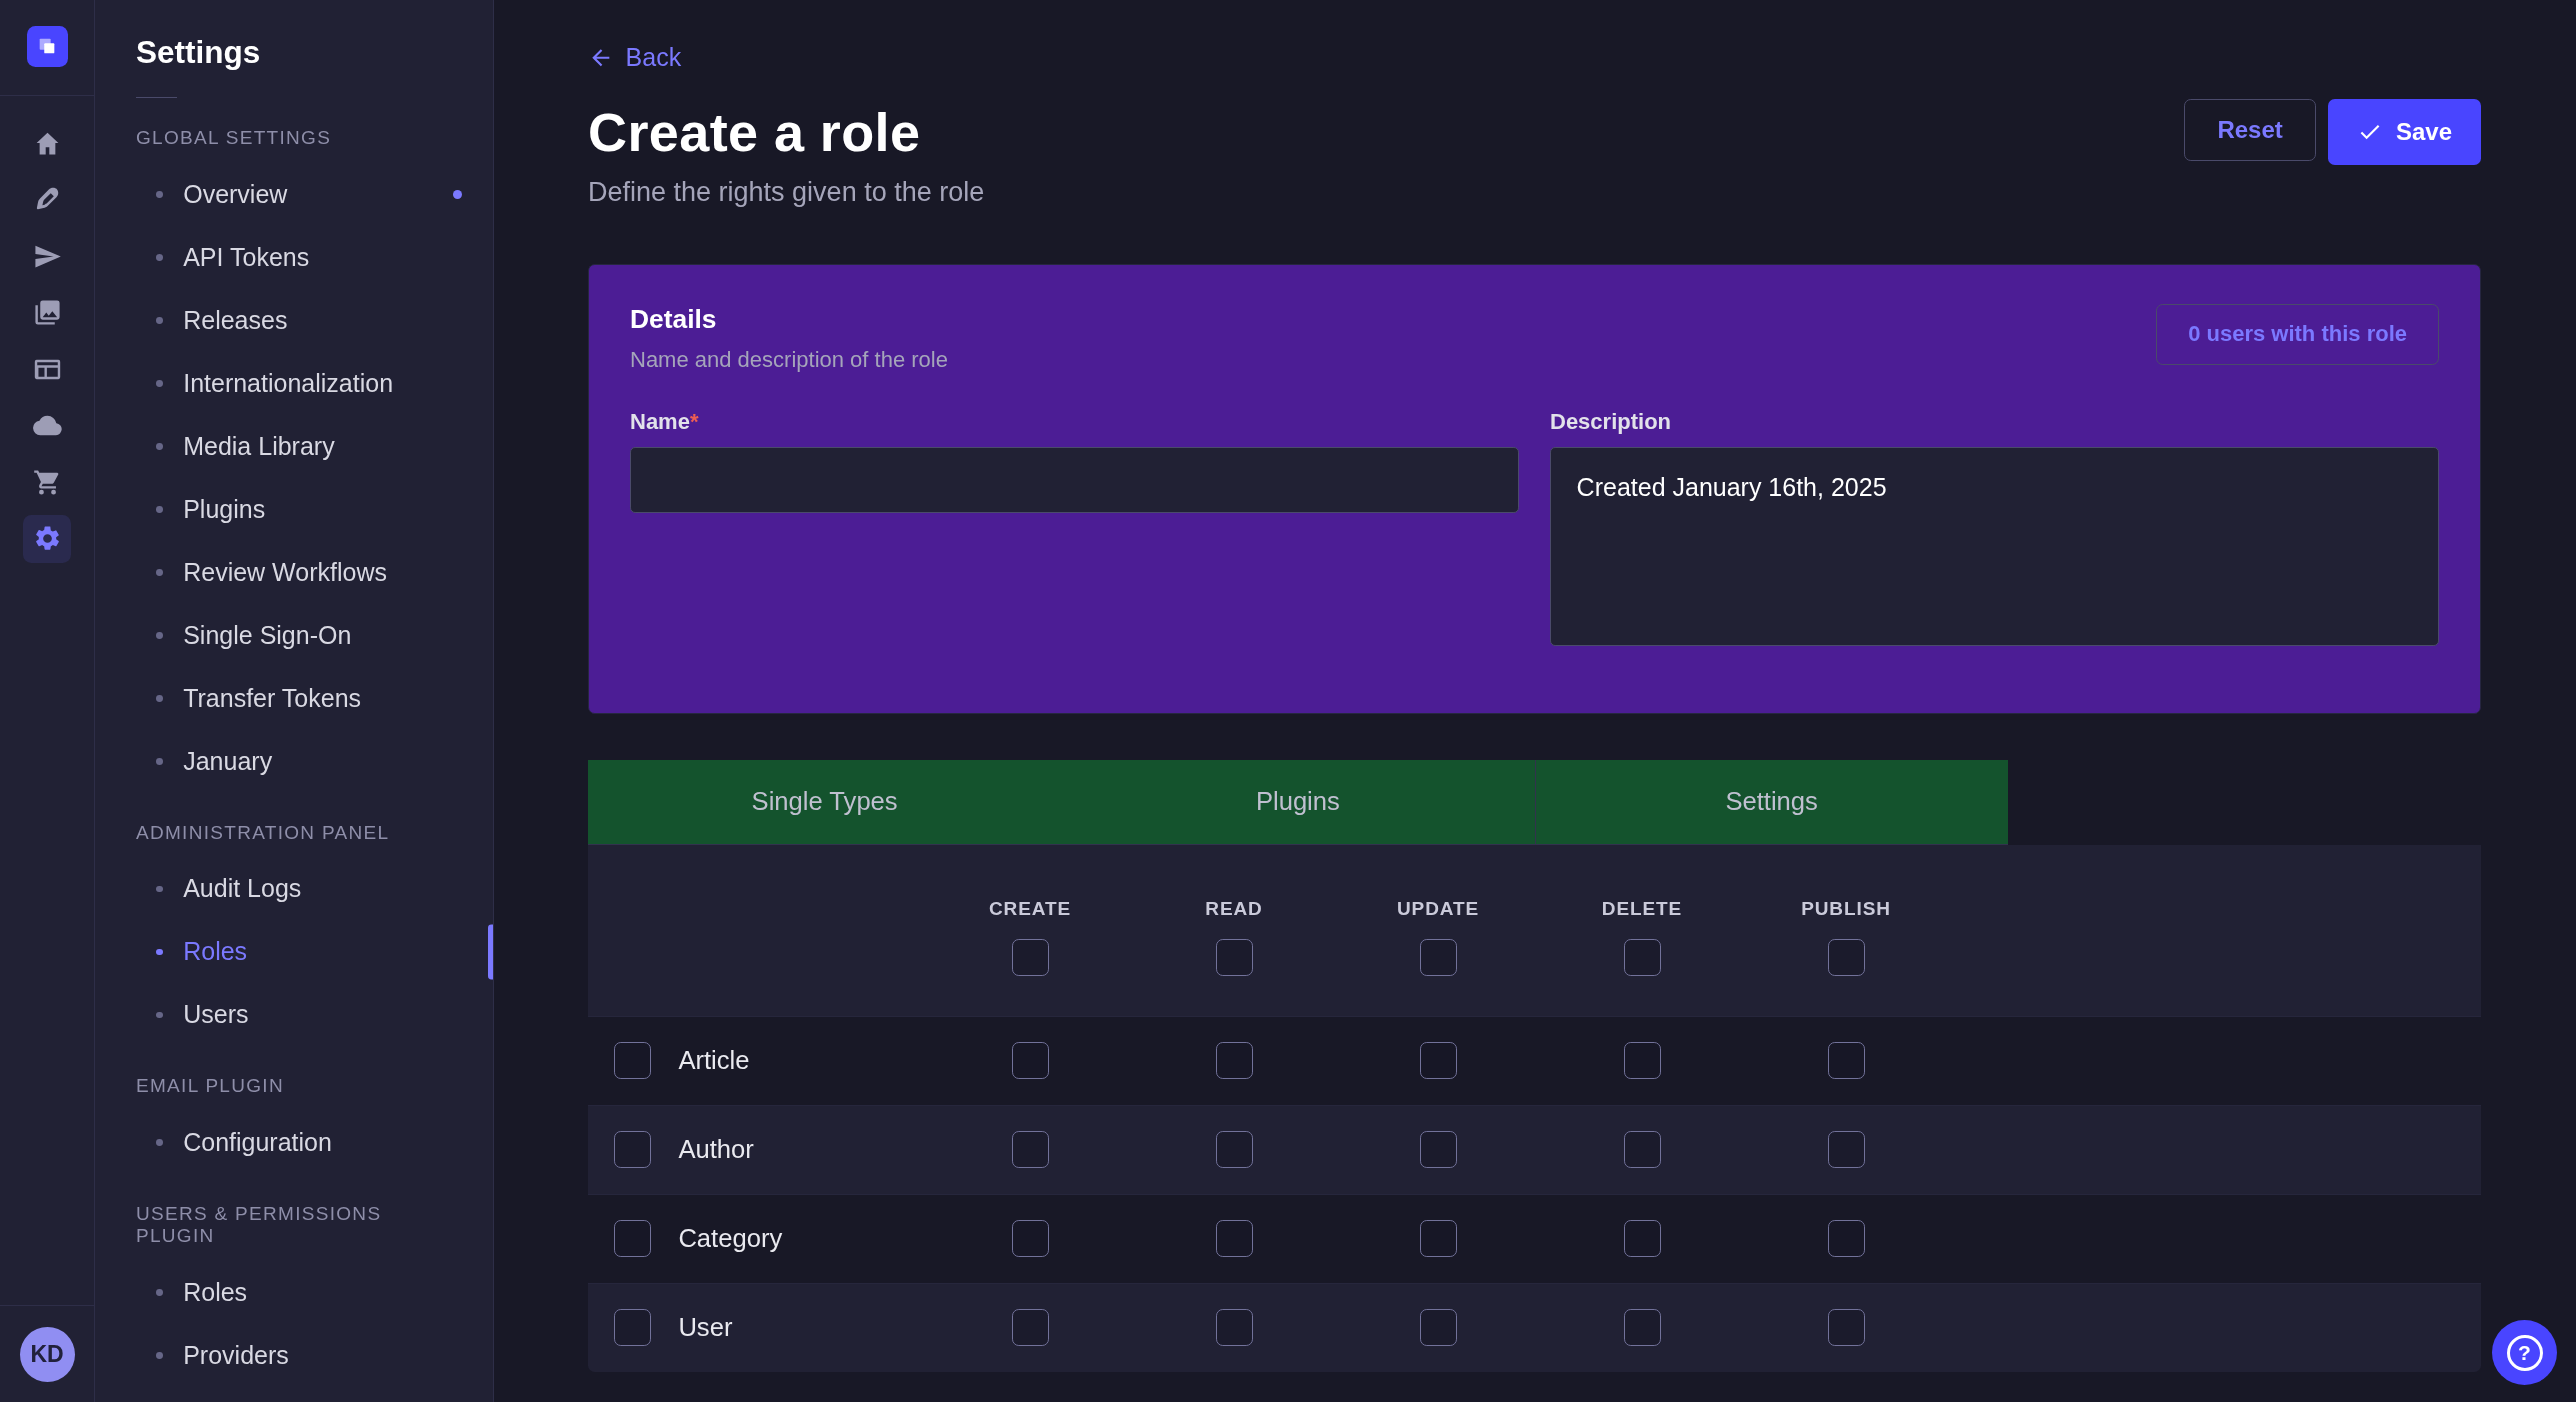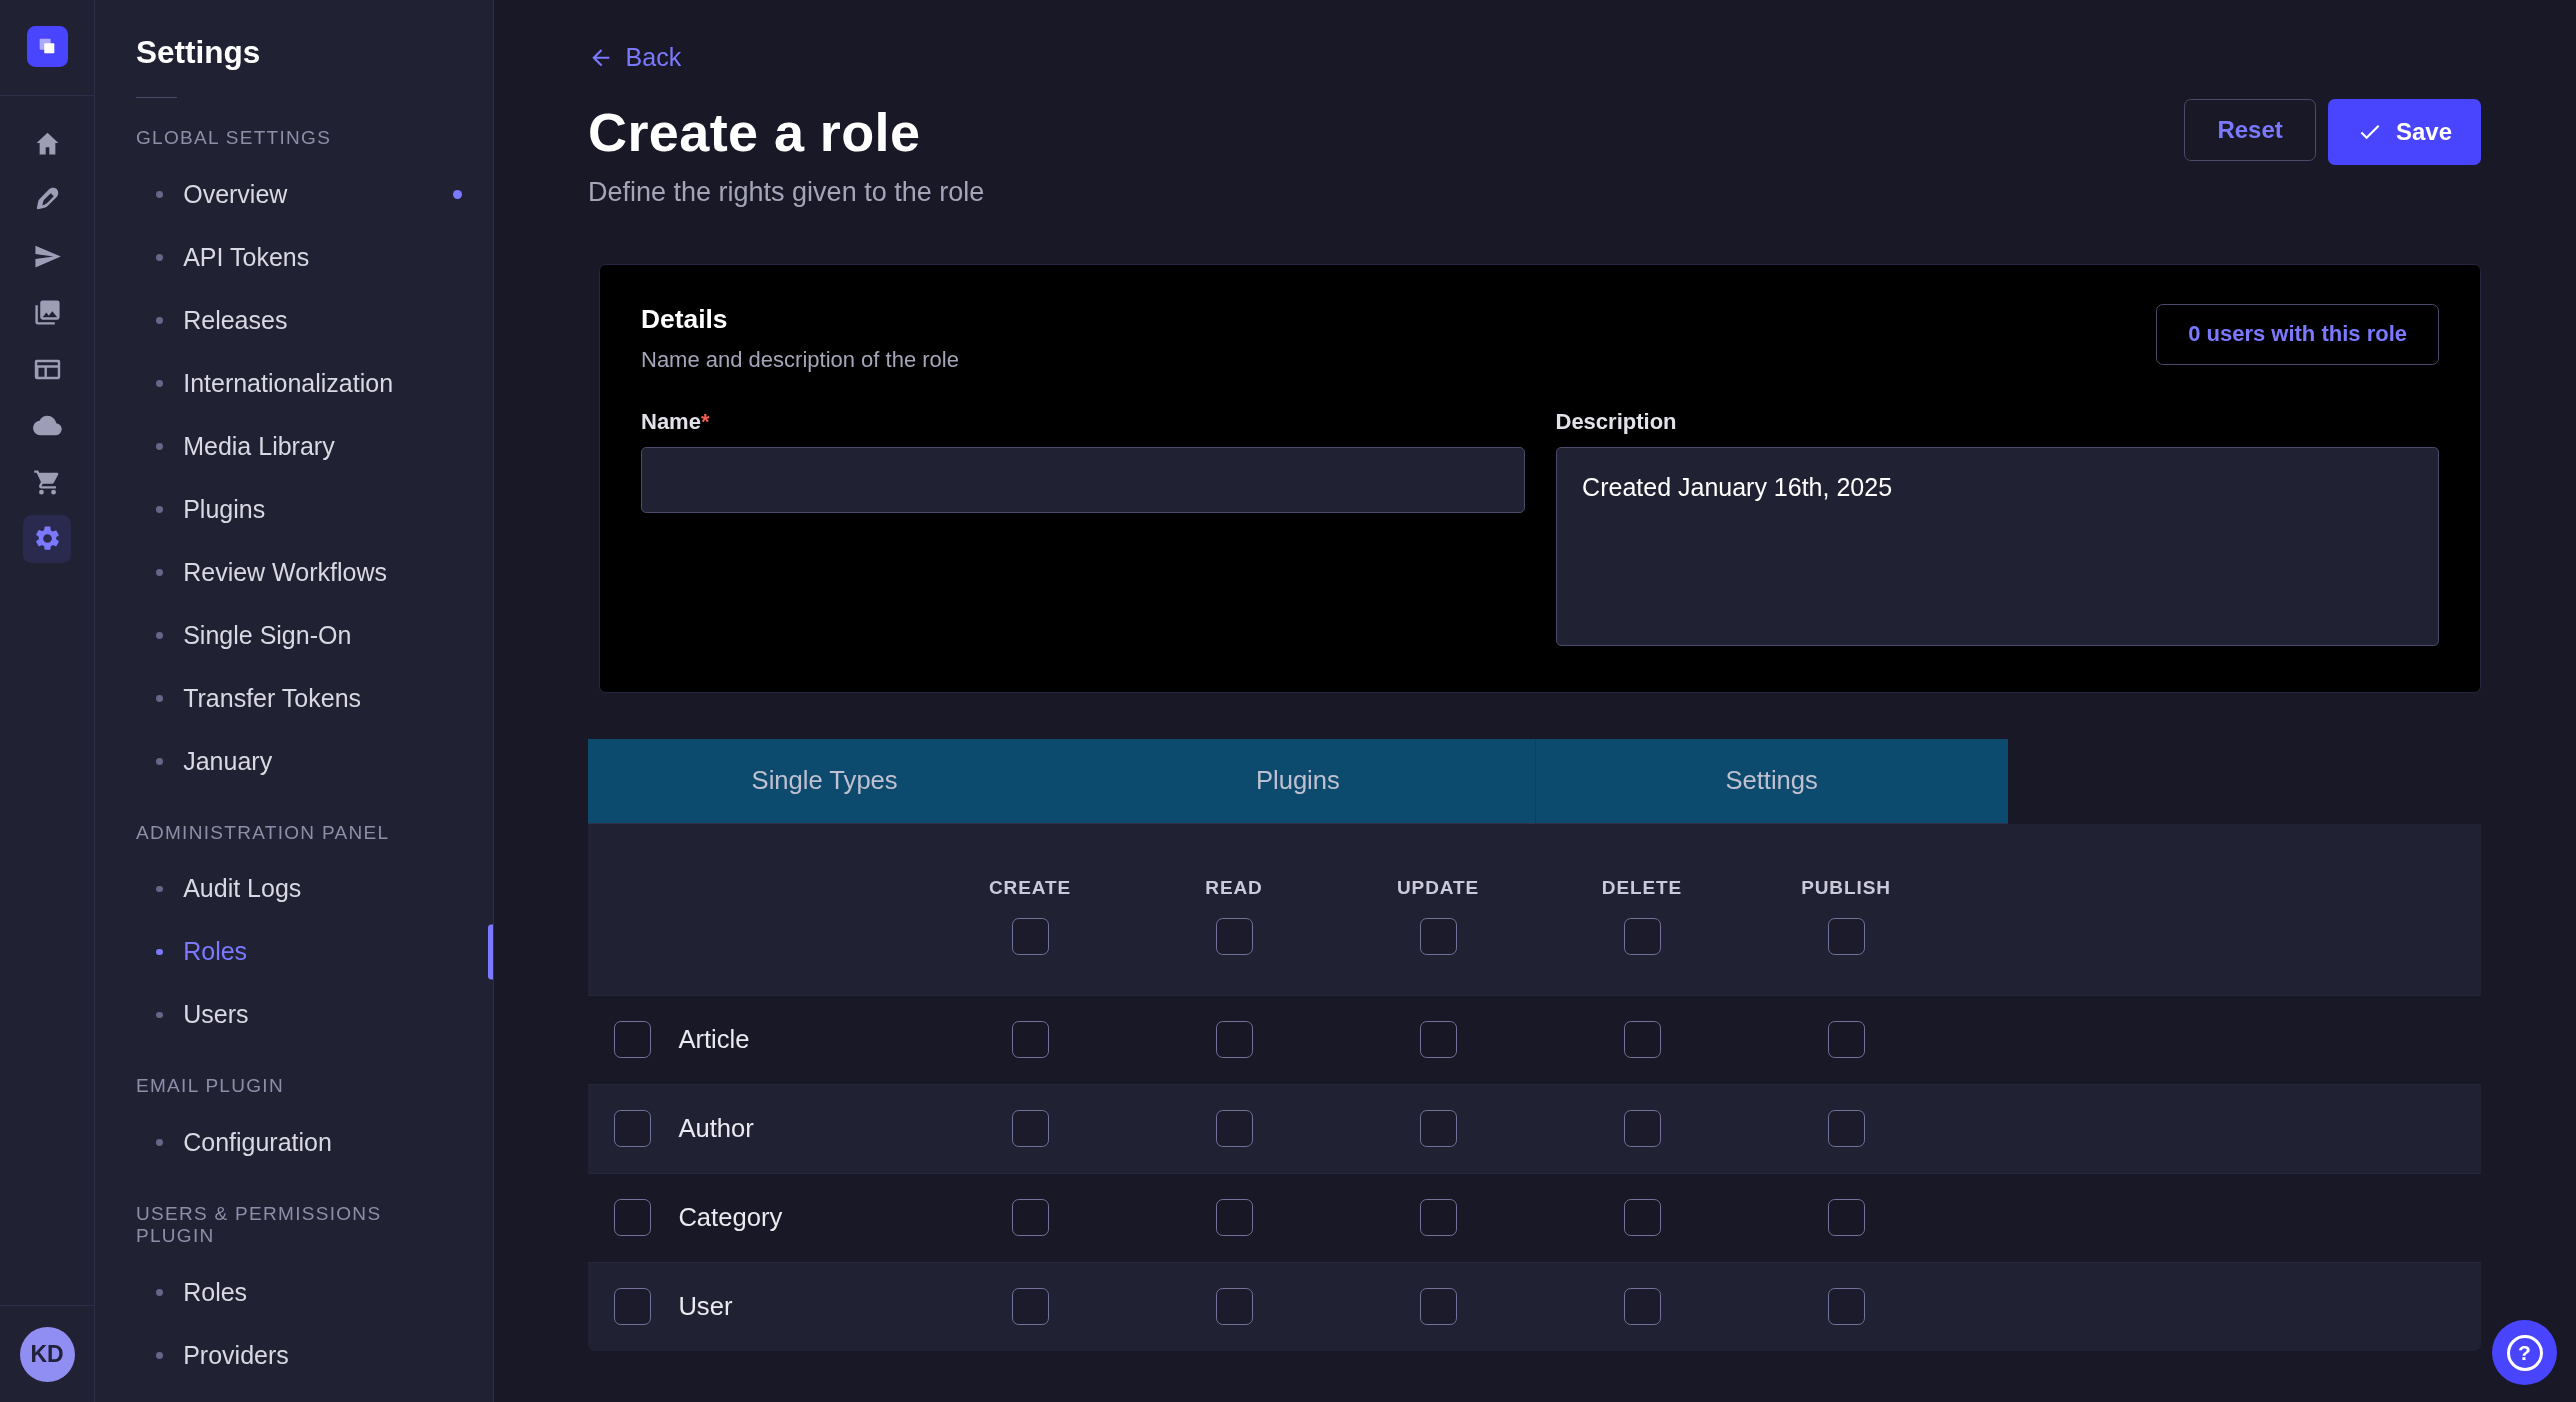--- a/index.html
+++ b/index.html
@@ -51,42 +51,42 @@
   .actions { display:flex; gap:12px; }
   .btn-reset { height:62px; padding:0 32px; border-radius:6.8px; border:0.9px solid #4a4a6a;
                background:transparent; color:#7b79ff; font-size:24px; font-weight:600; cursor:pointer; }
   .btn-save { height:66px; padding:0 29px; border-radius:6.8px; border:none; background:#4945ff;
               color:#ffffff; font-size:24px; font-weight:600; display:flex; align-items:center;
               gap:13.6px; cursor:pointer; }
   .btn-save svg { fill:#ffffff; }
   .page-subtitle { margin-top:12px; font-size:27px; color:#a5a5ba; }
 
   
-  .card { margin-top:56px; background:#000000; border:0.9px solid #262640; border-radius:6.8px;
-          padding:39px 41px 43px;margin-left:11px; }
+  .card { margin-top:56px; background:#4c1d95; border:0.9px solid #262640; border-radius:6.8px;
+          padding:39px 41px 64px; }
   .card-head { display:flex; justify-content:space-between; align-items:flex-start; }
   .card-title { font-size:26.4px; font-weight:700; color:#ffffff; }
   .card-sub { margin-top:12px; font-size:22px; color:#a5a5ba; }
   .users-btn { height:61px; padding:0 31px; border:0.9px solid #4a4a6a; border-radius:6.8px;
                background:transparent; color:#7b79ff; font-size:22px; font-weight:700; cursor:pointer; }
   .fields { display:grid; grid-template-columns:1fr 1fr; gap:31px; margin-top:36px; }
   .field-label { font-size:22px; font-weight:600; color:#e2e2ea; }
   .req { color:#ee5e52; }
   .text-input { margin-top:12px; width:100%; height:66px; background:#212134;
                 border:0.9px solid #4a4a6a; border-radius:5.1px; padding:0 27px; font-size:25px;
                 color:#ffffff; font-family:inherit; }
   .textarea { margin-top:12px; width:100%; height:199px; background:#212134;
               border:0.9px solid #4a4a6a; border-radius:5.1px; padding:22px 25.6px; font-size:25px;
               color:#ffffff; resize:none; font-family:inherit; line-height:1.4; }
 
   
   .tabs-block { margin-top:46px; }
   .tabs { display:grid; grid-template-columns:repeat(4,1fr); height:85px; }
   .tab { display:flex; align-items:center; justify-content:center; font-size:25.6px; color:#c0c0d0;
-         background:#0c4a6e; border-bottom:0.9px solid #32324d; cursor:pointer; }
+         background:#14532d; border-bottom:0.9px solid #32324d; cursor:pointer; }
   .tab.active { background:#212134; color:#7b79ff; font-weight:600; border-bottom:none;
                 border-radius:6.8px 6.8px 0 0; }
   .tab:nth-child(3), .tab:nth-child(4) { border-left:0.9px solid #32324d; }
   .perm-table { background:#212134; border-radius:0 0 6.8px 6.8px; overflow:hidden; }
   .perm-head { display:grid; grid-template-columns:340px repeat(5,204px); padding:29px 0 40px;margin-top:24px; }
   .perm-col { display:flex; flex-direction:column; align-items:center; gap:19px; }
   .perm-col-label { font-size:19px; font-weight:700; letter-spacing:0.9px; color:#cacada; }
   .perm-row { display:grid; grid-template-columns:340px repeat(5,204px); height:89px;
               align-items:center; border-top:0.9px solid #26263c; }
   .perm-row.dark { background:#181826; }

